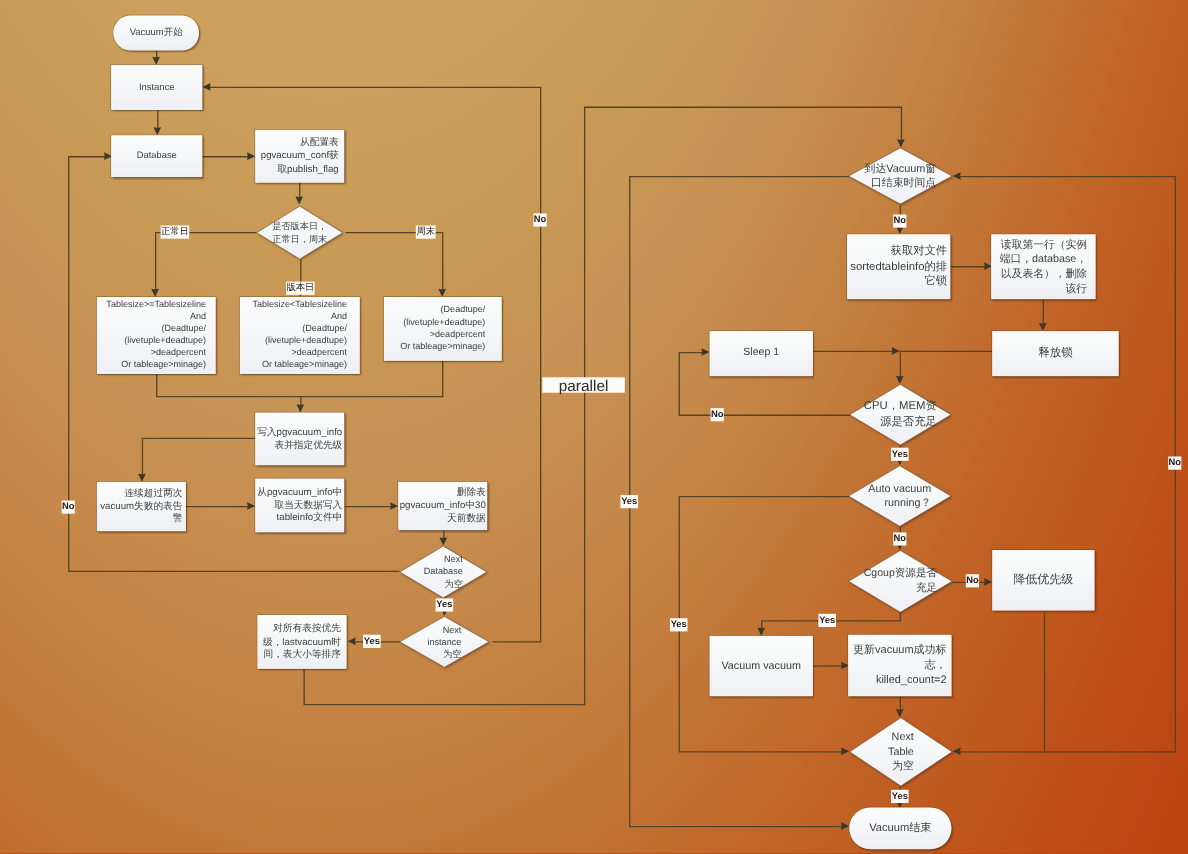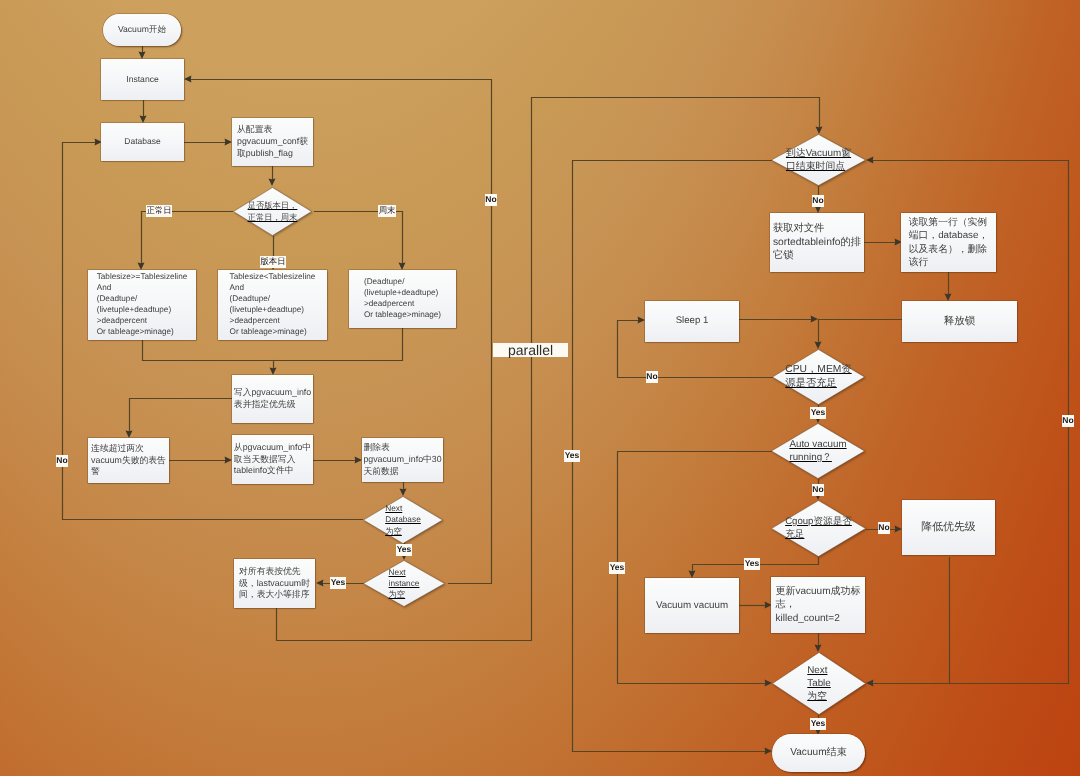--- a/index.html
+++ b/index.html
@@ -10,28 +10,28 @@
        text-rendering:geometricPrecision;}
   #stage{position:relative;width:1080px;height:776px;overflow:hidden;}
   #bg{position:absolute;left:0;top:0;width:1080px;height:776px;
       background:radial-gradient(1105px 2762px at 300px -1200px,
         #cda05e 46%, #c99a56 51.5%, #c79354 58%, #c5894a 64%,
         #c37d3c 69.5%, #c17031 75%, #c06226 81%, #bf581d 87%,
         #be4e17 92%, #bd4714 97%, #bc4410 100%);}
   #wires{position:absolute;left:0;top:0;pointer-events:none;}
   .node{position:absolute;box-sizing:border-box;display:flex;
         align-items:center;justify-content:center;}
-  .node .t{line-height:1.33;text-align:left;color:#3d3d3b;white-space:pre;}
+  .node .t{line-height:1.33;text-align:right;color:#3d3d3b;white-space:pre;}
   .rect,.pill{background:linear-gradient(180deg,#fbfcfb 0%,#f5f6f8 55%,#edeff3 100%);
       box-shadow:0 0 0 0.6px rgba(90,60,25,0.50),
                  1.3px 1.3px 1.6px rgba(55,25,5,0.45);}
   .pill{border-radius:999px;}
   .plain{background:#fdfaf4;}
   .plain .t{color:#2d2d2d;}
-  .dia{background:none;text-decoration:underline;}
+  .dia{background:none;}
   .dia > svg{position:absolute;left:0;top:0;
       filter:drop-shadow(1.1px 1.1px 1.1px rgba(55,25,5,0.45));}
   .dia .t{position:relative;z-index:2;}
   .lbl{position:absolute;background:#fdf9f3;color:#1a1a1d;font-weight:bold;
       line-height:1.4;padding:0 0.5px;white-space:nowrap;text-align:center;}
   .lbl.cjk{font-weight:normal;}
 </style>
 </head>
 <body>
 

